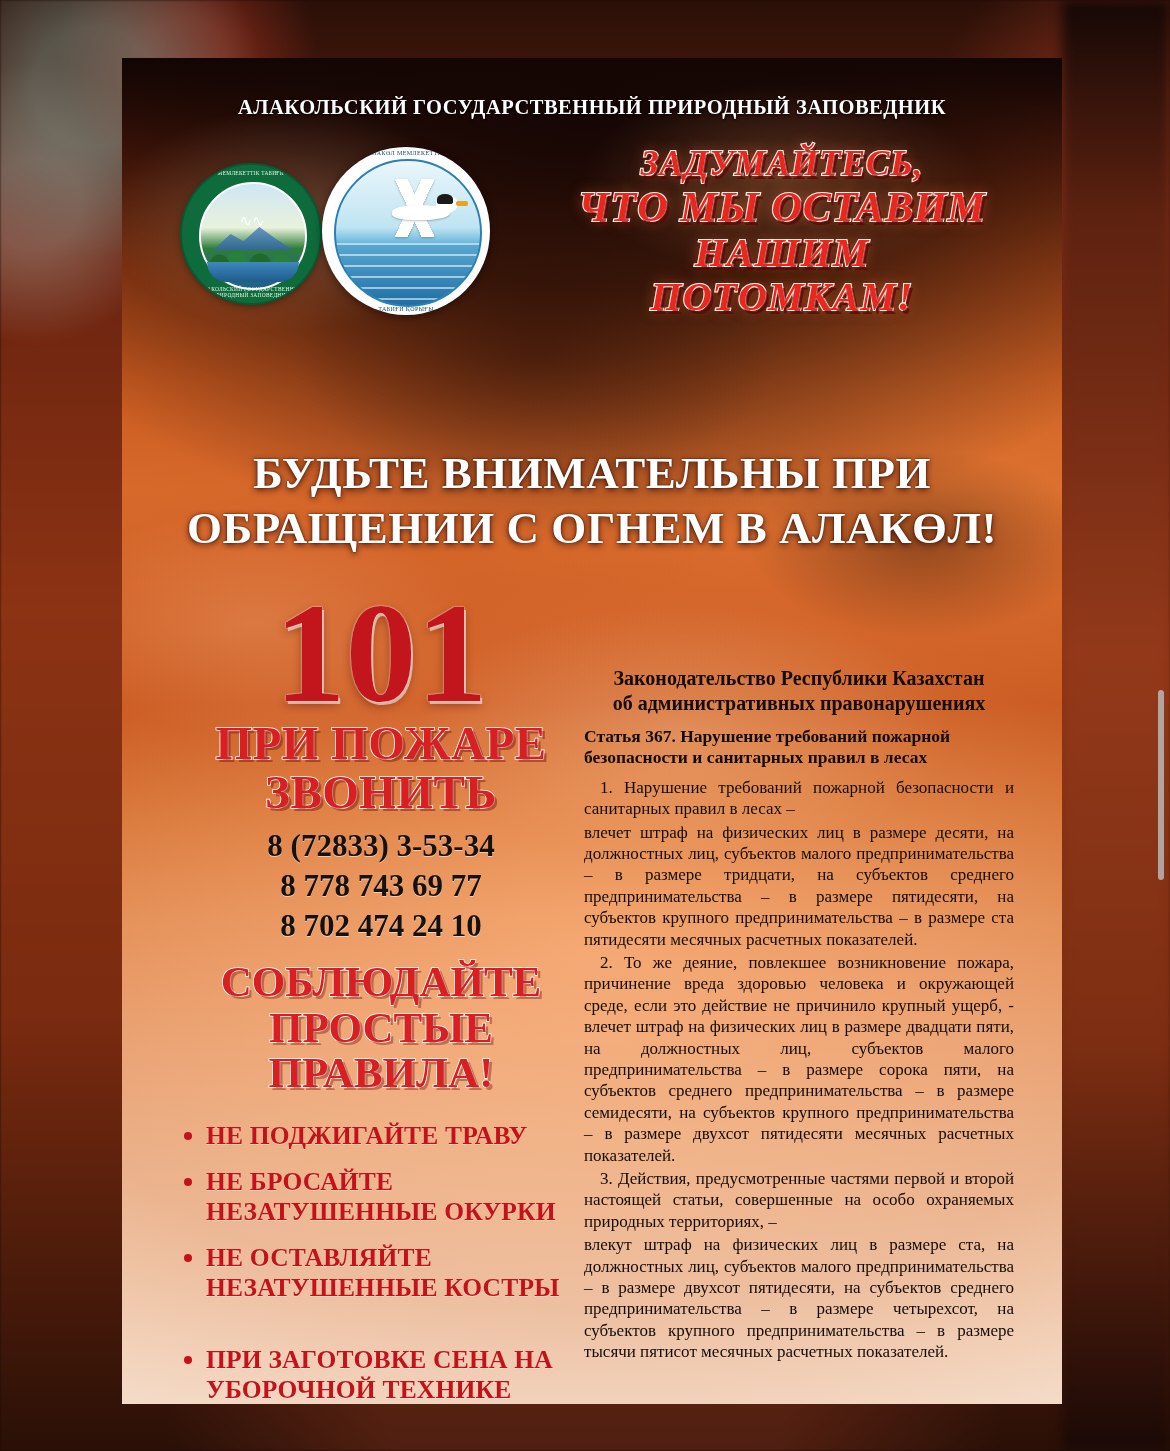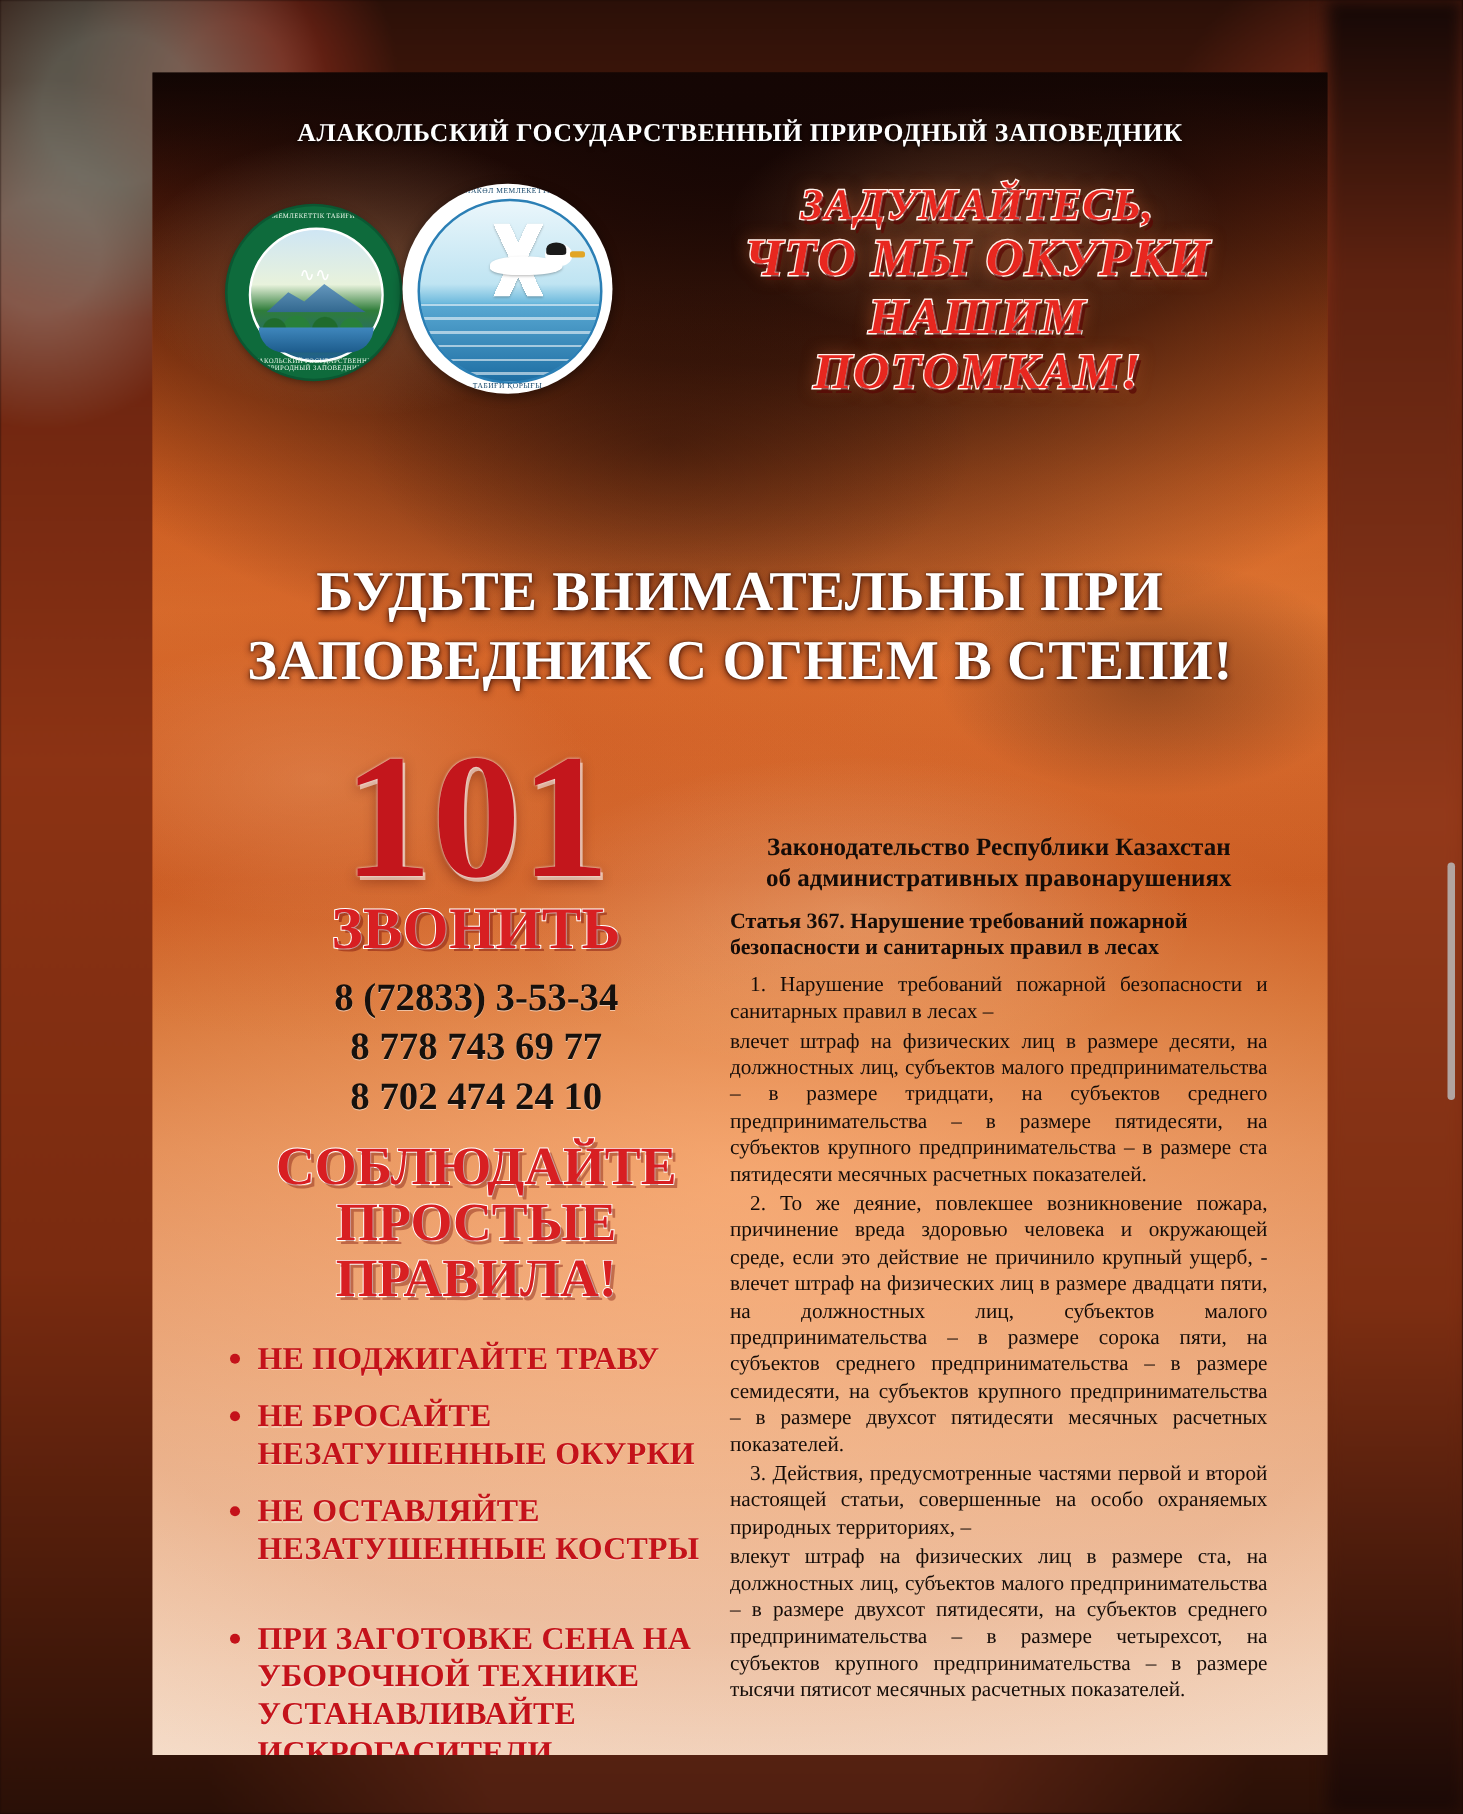--- a/index.html
+++ b/index.html
@@ -406,32 +406,33 @@
       <div class="ring-text">
         <span class="top">АЛАКӨЛ МЕМЛЕКЕТТІК</span>
         <span class="bot">ТАБИҒИ ҚОРЫҒЫ</span>
       </div>
     </div>
 
   </div>
 
   <div class="layer" id="headline-wrap">
     <div class="hl" id="hl1">ЗАДУМАЙТЕСЬ,</div>
-    <div class="hl" id="hl2">ЧТО МЫ ОКУРКИ</div>
+    <div class="hl" id="hl2">ЧТО МЫ ОСТАВИМ</div>
     <div class="hl" id="hl3">НАШИМ</div>
     <div class="hl" id="hl4">ПОТОМКАМ!</div>
   </div>
 
   <div class="layer" id="main-heading">
     <div>БУДЬТЕ ВНИМАТЕЛЬНЫ ПРИ</div>
-    <div>ЗАПОВЕДНИК С ОГНЕМ В СТЕПИ!</div>
+    <div>ОБРАЩЕНИИ С ОГНЕМ В АЛАКӨЛ!</div>
   </div>
 
   <div class="layer" id="left-col">
     <div id="big-number">101</div>
+    <div class="red-banner">ПРИ ПОЖАРЕ</div>
     <div class="red-banner">ЗВОНИТЬ</div>
 
     <div id="phones">
       <div class="phone">8 (72833) 3-53-34</div>
       <div class="phone">8 778 743 69 77</div>
       <div class="phone">8 702 474 24 10</div>
     </div>
 
     <div id="rules-banner">
       <div class="rb">СОБЛЮДАЙТЕ</div>

